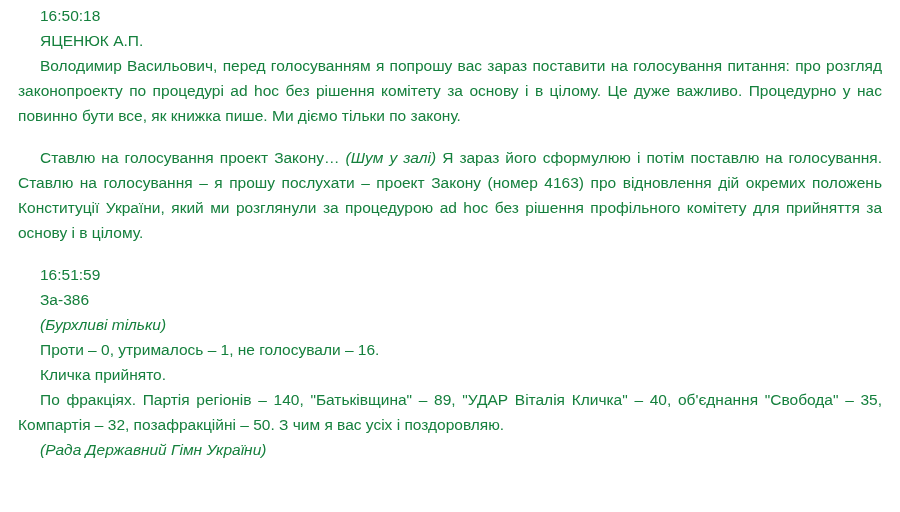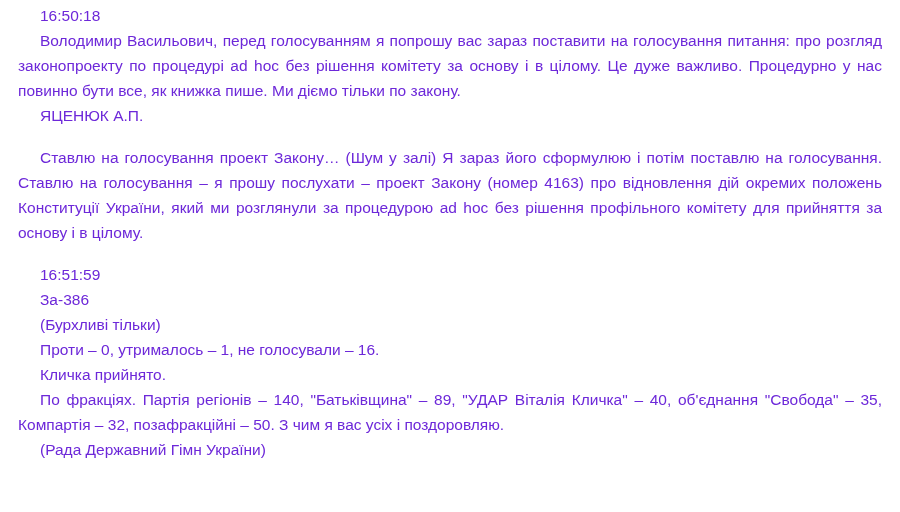--- a/index.html
+++ b/index.html
@@ -13,40 +13,41 @@
     overflow: hidden;
   }
   .doc {
     box-sizing: border-box;
     width: 900px;
     height: 512px;
     padding: 3px 18px 0 18px;
     font-family: "Liberation Sans", "DejaVu Sans", sans-serif;
     font-size: 15.5px;
     line-height: 25px;
-    color: #6d28d9;
+    color: #15803d;
     text-align: justify;
   }
   .doc p {
     margin: 0;
     text-indent: 22px;
   }
   .gap {
     height: 17px;
   }
   .italic {
+    font-style: italic;
   }
 </style>
 </head>
 <body>
 
 <div class="doc" id="transcript">
     <p><span>16:50:18</span></p>
+    <p><span>ЯЦЕНЮК А.П.</span></p>
     <p><span>Володимир Васильович, перед голосуванням я попрошу вас зараз поставити на голосування питання: про розгляд законопроекту по процедурі ad hoc без рішення комітету за основу і в цілому. Це дуже важливо. Процедурно у нас повинно бути все, як книжка пише. Ми діємо тільки по закону.</span></p>
-    <p><span>ЯЦЕНЮК А.П.</span></p>
     <div class="gap"></div>
     <p><span>Ставлю на голосування проект Закону… </span><span class="italic">(Шум у залі)</span><span> Я зараз його сформулюю і потім поставлю на голосування. Ставлю на голосування – я прошу послухати – проект Закону (номер 4163) про відновлення дій окремих положень Конституції України, який ми розглянули за процедурою ad hoc без рішення профільного комітету для прийняття за основу і в цілому.</span></p>
     <div class="gap"></div>
     <p><span>16:51:59</span></p>
     <p><span>За-386</span></p>
     <p><span class="italic">(Бурхливі тільки)</span></p>
     <p><span>Проти – 0, утрималось – 1, не голосували – 16.</span></p>
     <p><span>Кличка прийнято.</span></p>
     <p><span>По фракціях. Партія регіонів – 140, "Батьківщина" – 89, "УДАР Віталія Кличка" – 40, об'єднання "Свобода" – 35, Компартія – 32, позафракційні – 50. З чим я вас усіх і поздоровляю.</span></p>
     <p><span class="italic">(Рада Державний Гімн України)</span></p>

